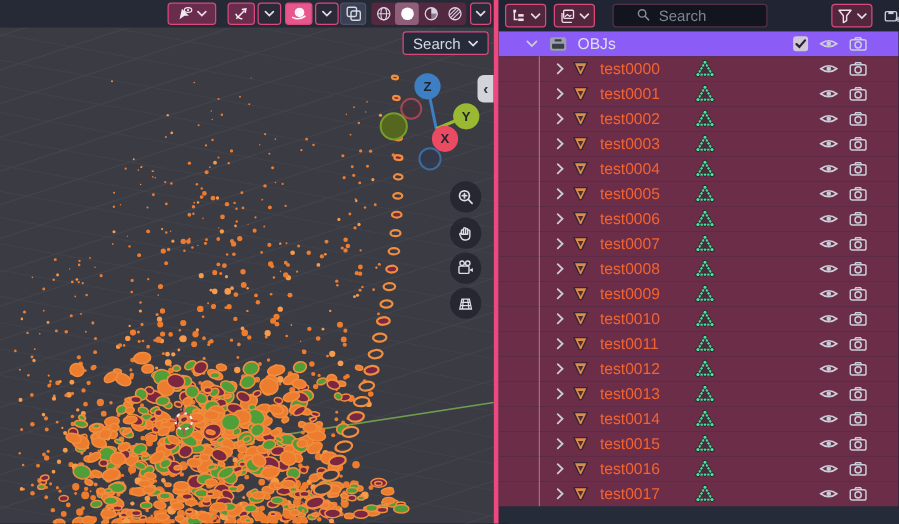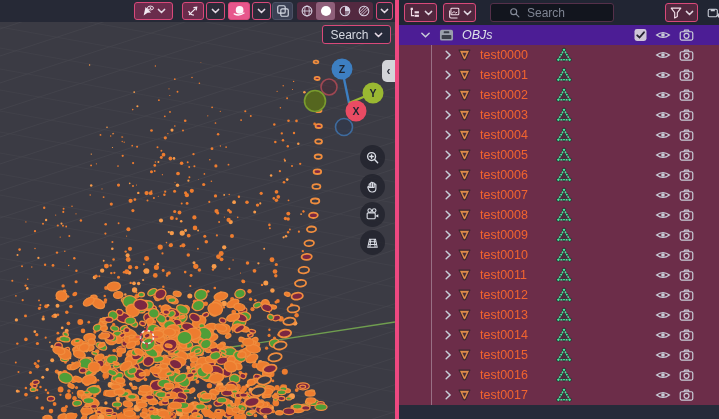--- a/index.html
+++ b/index.html
@@ -39,21 +39,21 @@
   .obtn{position:absolute;top:3px;height:19px;box-sizing:border-box;display:flex;align-items:center;justify-content:center;gap:2px;border-radius:3px;}
   .obtn.maroon2{background:#52273e;border:1.6px solid #d9497a;}
   #search-box{position:absolute;left:91px;top:3px;width:124px;height:19px;box-sizing:border-box;
     background:#12151e;border:1px solid #55304a;border-radius:3px;display:flex;align-items:center;gap:5px;padding:0 18px;}
   #search-box svg{width:11px;height:11px;flex:none;}
   #search-input{flex:1;min-width:0;background:transparent;border:none;outline:none;color:#c9cdd6;font-size:12px;font-family:inherit;}
   #search-input::placeholder{color:#7e8492;}
   #outliner-rows{position:absolute;left:0;top:25px;width:100%;height:394px;overflow:hidden;}
   .row{position:relative;height:20px;display:flex;align-items:center;font-size:12.5px;}
   .row-scene{background:#282d3d;}
-  .row-objs{background:#4c1d95;font-style:italic;}
+  .row-objs{background:#8b5cf6;}
   .row-obj{background:#6c2d49;}
   .row .lbl{color:#dce0e8;white-space:nowrap;}
   .row-obj .lbl{color:#f2642f;}
   .abs{position:absolute;top:50%;transform:translateY(-50%);line-height:0;}
   .vline{position:absolute;left:32px;top:0;bottom:0;width:1px;background:rgba(190,165,180,.55);}
   .r-eye{right:48px;}  .r-cam{right:25px;}  .r-chk{right:72px;}
   .eye-i svg{width:16px;height:11px;} .cam-i svg{width:15px;height:12px;}
   .chk-i svg{width:13px;height:13px;}
   .chevr svg{width:8px;height:11px;} .chevd svg{width:11px;height:8px;}
   .coll-i svg{width:15px;height:14px;} .obj-i svg{width:15px;height:15px;} .mesh-i svg{width:16px;height:16px;}

